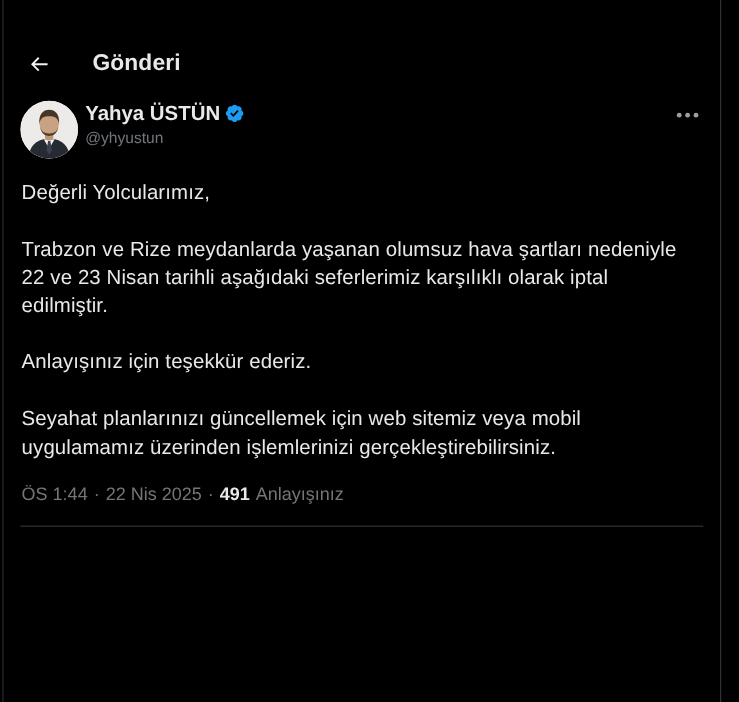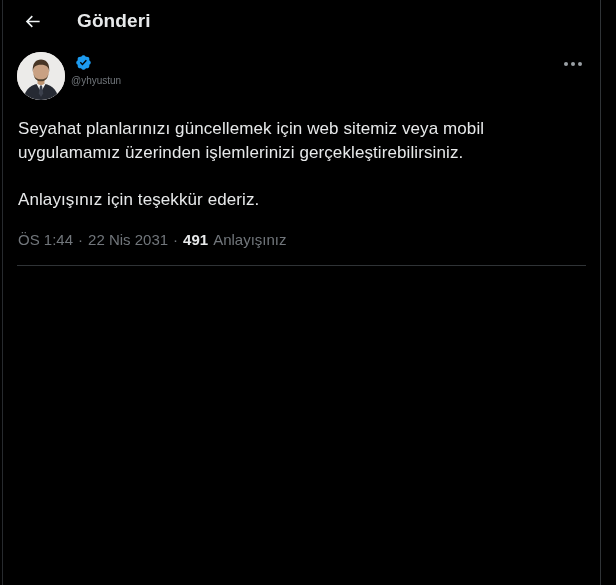--- a/index.html
+++ b/index.html
@@ -17,20 +17,21 @@
     width: 599px; height: 585px;
     border-left: 1px solid #272a2e;
     border-right: 1px solid #2f3336;
     background: #000;
   }
   
   .header {
     display: flex; align-items: center;
     height: 42px;
     padding: 2px 12px;
+    margin-top: 32px;
   }
   .back-btn {
     width: 34px; height: 34px;
     display: flex; align-items: center; justify-content: center;
     background: transparent; border: none; cursor: pointer;
     border-radius: 50%;
     color: #eff3f4;
   }
   .back-btn svg { width: 19px; height: 19px; fill: #eff3f4; }
   .header-title {
@@ -53,21 +54,21 @@
   .avatar svg { display: block; width: 48px; height: 48px; }
   .names { margin-left: 6px; min-width: 0; }
   .name-line { display: flex; align-items: center; height: 21px; cursor: pointer; }
   .display-name {
     font-size: 17px; font-weight: 700; color: #e7e9ea;
     white-space: nowrap;
   }
   .verified { width: 17px; height: 17px; margin-left: 4px; cursor: pointer; }
   .verified svg { display: block; width: 17px; height: 17px; fill: #1d9bf0; }
   .handle {
-    font-size: 10px; color: #71767b; margin-top: 2px; cursor: pointer;
+    font-size: 13px; color: #71767b; margin-top: 2px; cursor: pointer;
   }
   .more-btn {
     margin-left: auto;
     background: transparent; border: none; cursor: pointer;
     padding: 4px 2px;
     display: flex; align-items: center; gap: 3px;
     margin-top: 6px;
   }
   .more-btn i {
     width: 4px; height: 4px; border-radius: 50%;
@@ -123,45 +124,50 @@
         <path d="M19.5 32 L24 40 L28.5 32 Z" fill="#f4f4f2"></path>
         <path d="M23 33.5 L25 33.5 L26.2 41.5 L24 45 L21.8 41.5 Z" fill="#3c414d"></path>
         <rect x="20.5" y="25" width="7" height="8" rx="3" fill="#c09672"></rect>
         <ellipse cx="24" cy="19.5" rx="8" ry="9.6" fill="#c9a183"></ellipse>
         <path d="M15.8 20 C15 11 19 7.5 24 7.5 C29 7.5 33 11 32.2 20 C31.8 14.8 29.5 12.8 24 12.8 C18.5 12.8 16.2 14.8 15.8 20 Z" fill="#473525"></path>
         <path d="M16.6 21.5 C17.2 27.3 20.2 29.3 24 29.3 C27.8 29.3 30.8 27.3 31.4 21.5 C30.6 26 28.3 27.2 24 27.2 C19.7 27.2 17.4 26 16.6 21.5 Z" fill="#50412f"></path>
       </svg>
     </div>
     <div class="names">
       <div class="name-line">
+        <span class="display-name">Yahya ÜSTÜN</span>
         <span class="verified">
           <svg viewBox="0 0 24 24">
               <path d="M22.25 12c0-1.43-.88-2.67-2.19-3.34.46-1.39.2-2.9-.81-3.91s-2.52-1.27-3.91-.81c-.66-1.31-1.91-2.19-3.34-2.19s-2.67.88-3.33 2.19c-1.4-.46-2.91-.2-3.92.81s-1.26 2.52-.8 3.91c-1.31.67-2.2 1.91-2.2 3.34s.89 2.67 2.2 3.34c-.46 1.39-.21 2.9.8 3.91s2.52 1.26 3.91.81c.67 1.31 1.91 2.19 3.34 2.19s2.68-.88 3.34-2.19c1.39.45 2.9.2 3.91-.81s1.27-2.52.81-3.91c1.31-.67 2.19-1.91 2.19-3.34zm-11.71 4.2L6.8 12.46l1.41-1.42 2.26 2.26 4.8-5.23 1.47 1.36-6.2 6.77z"></path>
             </svg>
         </span>
       </div>
       <div class="handle">@yhyustun</div>
     </div>
     <button class="more-btn" aria-label="More">
       <i></i>
         <i></i>
         <i></i>
     </button>
   </div>
 
   <div class="post-body">
+    <p>Değerli Yolcularımız,</p>
+    <p>Trabzon ve Rize meydanlarda yaşanan olumsuz hava şartları nedeniyle
+22 ve 23 Nisan tarihli aşağıdaki seferlerimiz karşılıklı olarak iptal
+edilmiştir.</p>
+    <p>Anlayışınız için teşekkür ederiz.</p>
     <p>Seyahat planlarınızı güncellemek için web sitemiz veya mobil
 uygulamamız üzerinden işlemlerinizi gerçekleştirebilirsiniz.</p>
-    <p>Anlayışınız için teşekkür ederiz.</p>
   </div>
 
   <div class="post-footer">
     <span>ÖS 1:44</span>
     <span>·</span>
-    <span>22 Nis 2031</span>
+    <span>22 Nis 2025</span>
     <span>·</span>
     <span class="views-count">491</span>
     <span>Anlayışınız</span>
   </div>
 
   <div class="divider"></div>
 
 </div>
 
 </body></html>

